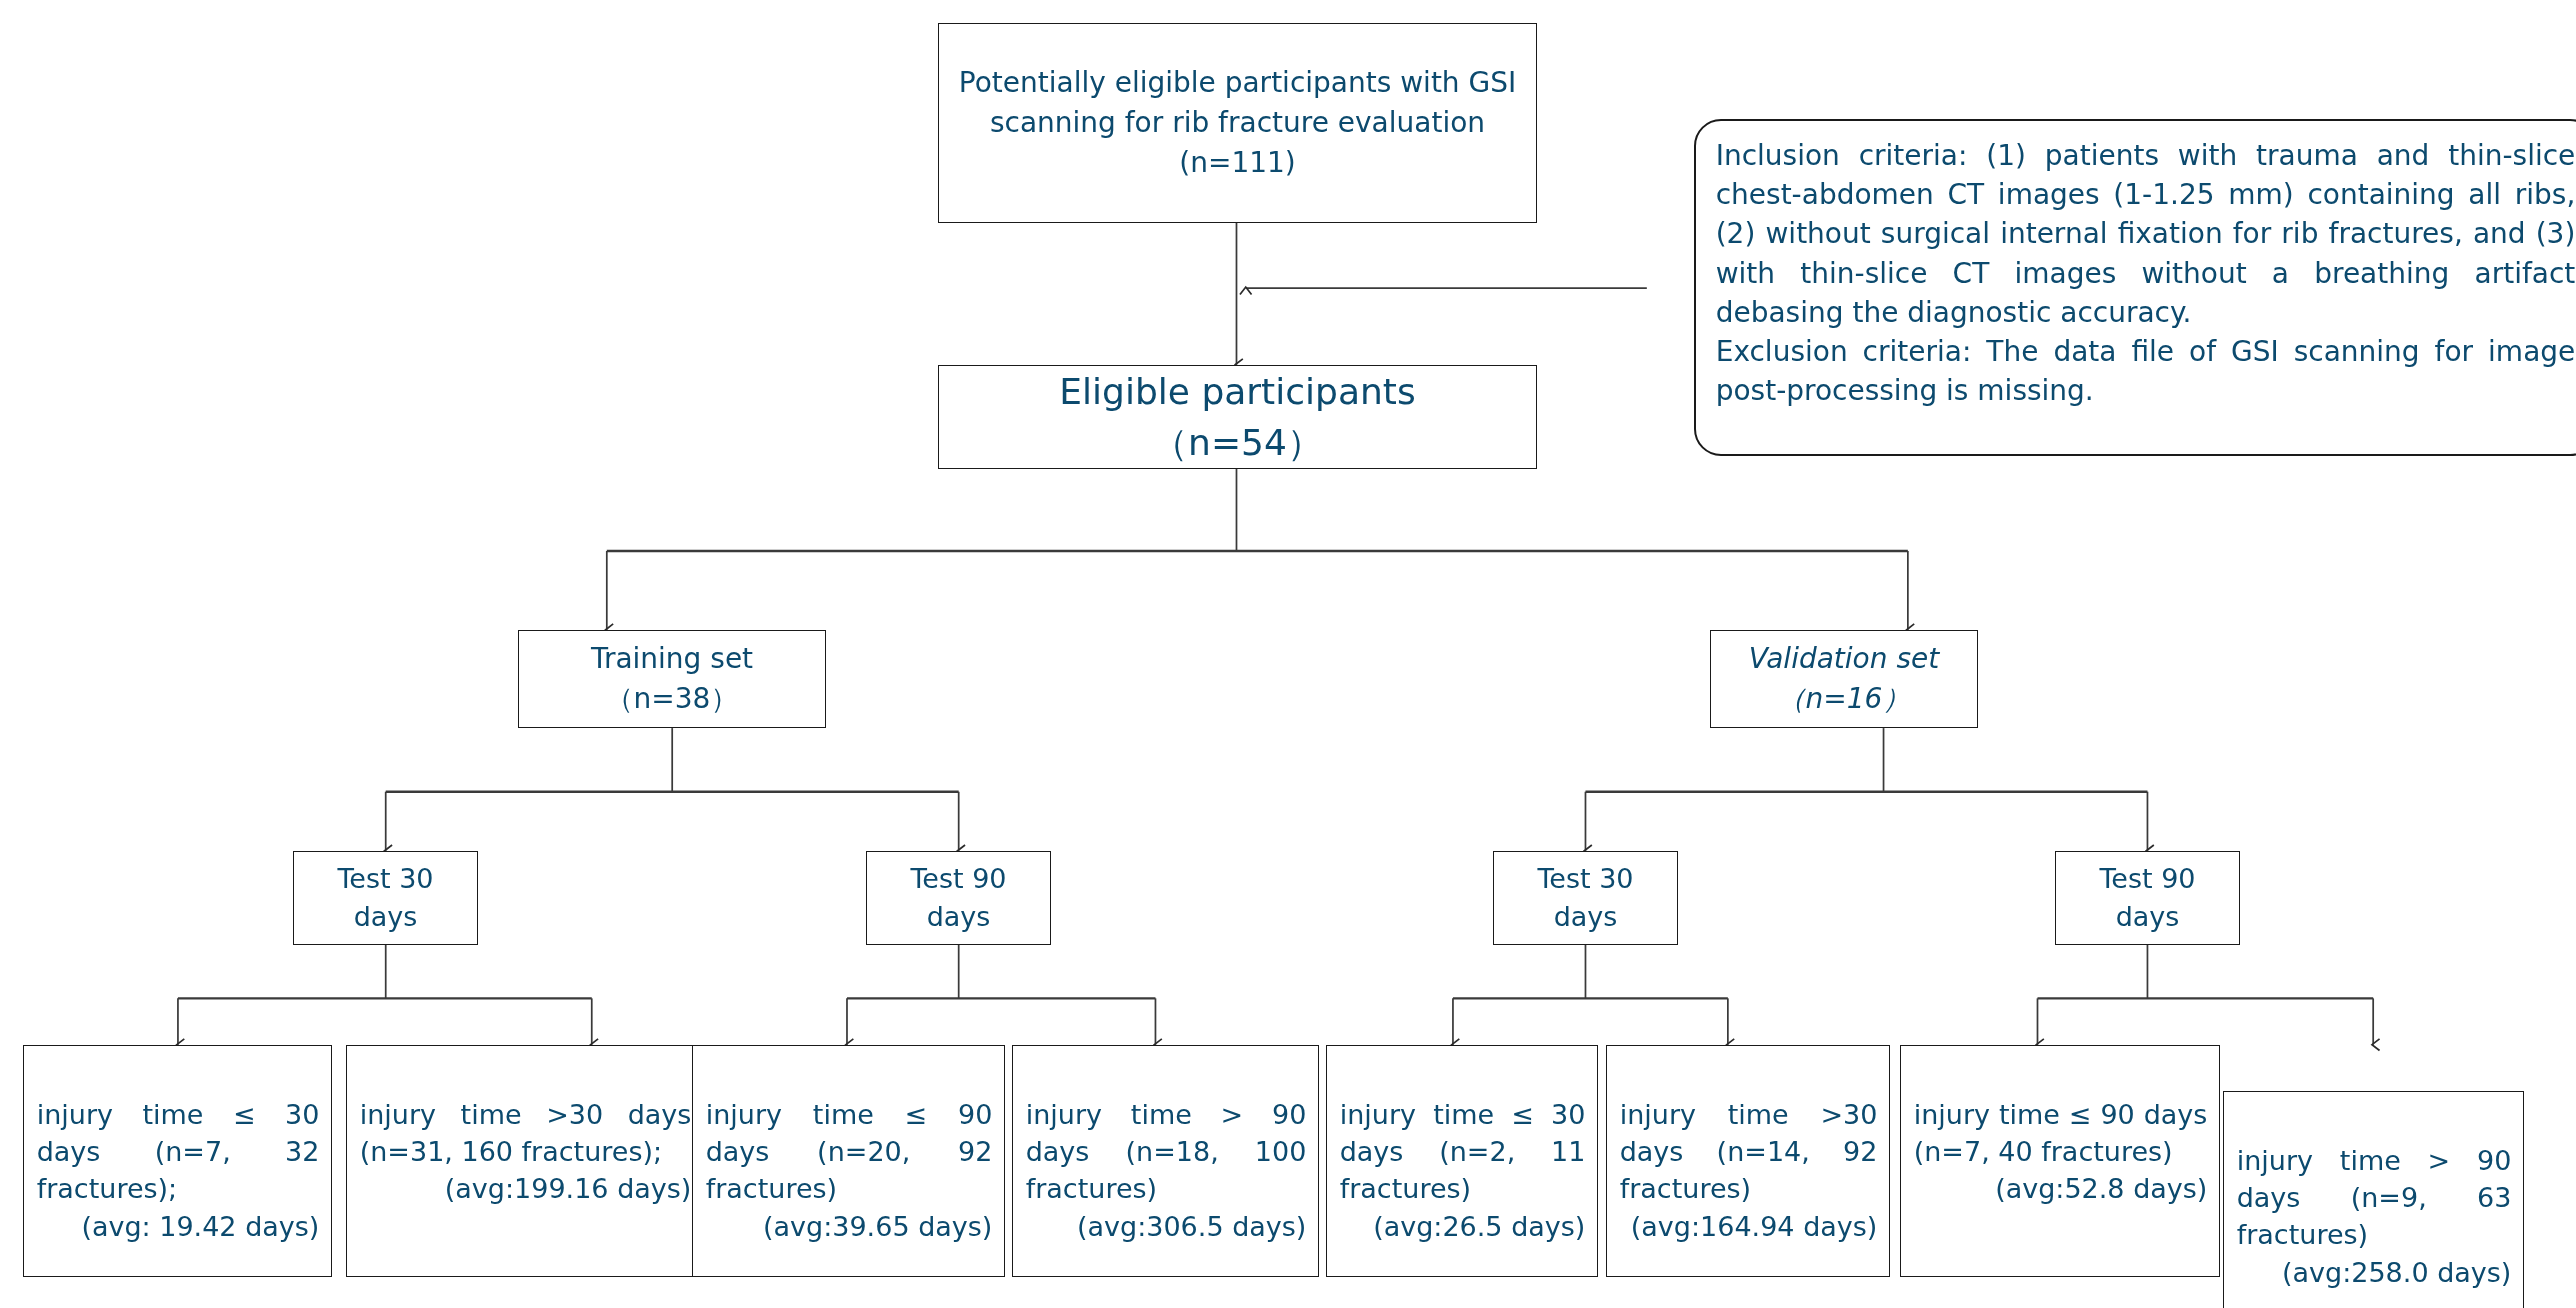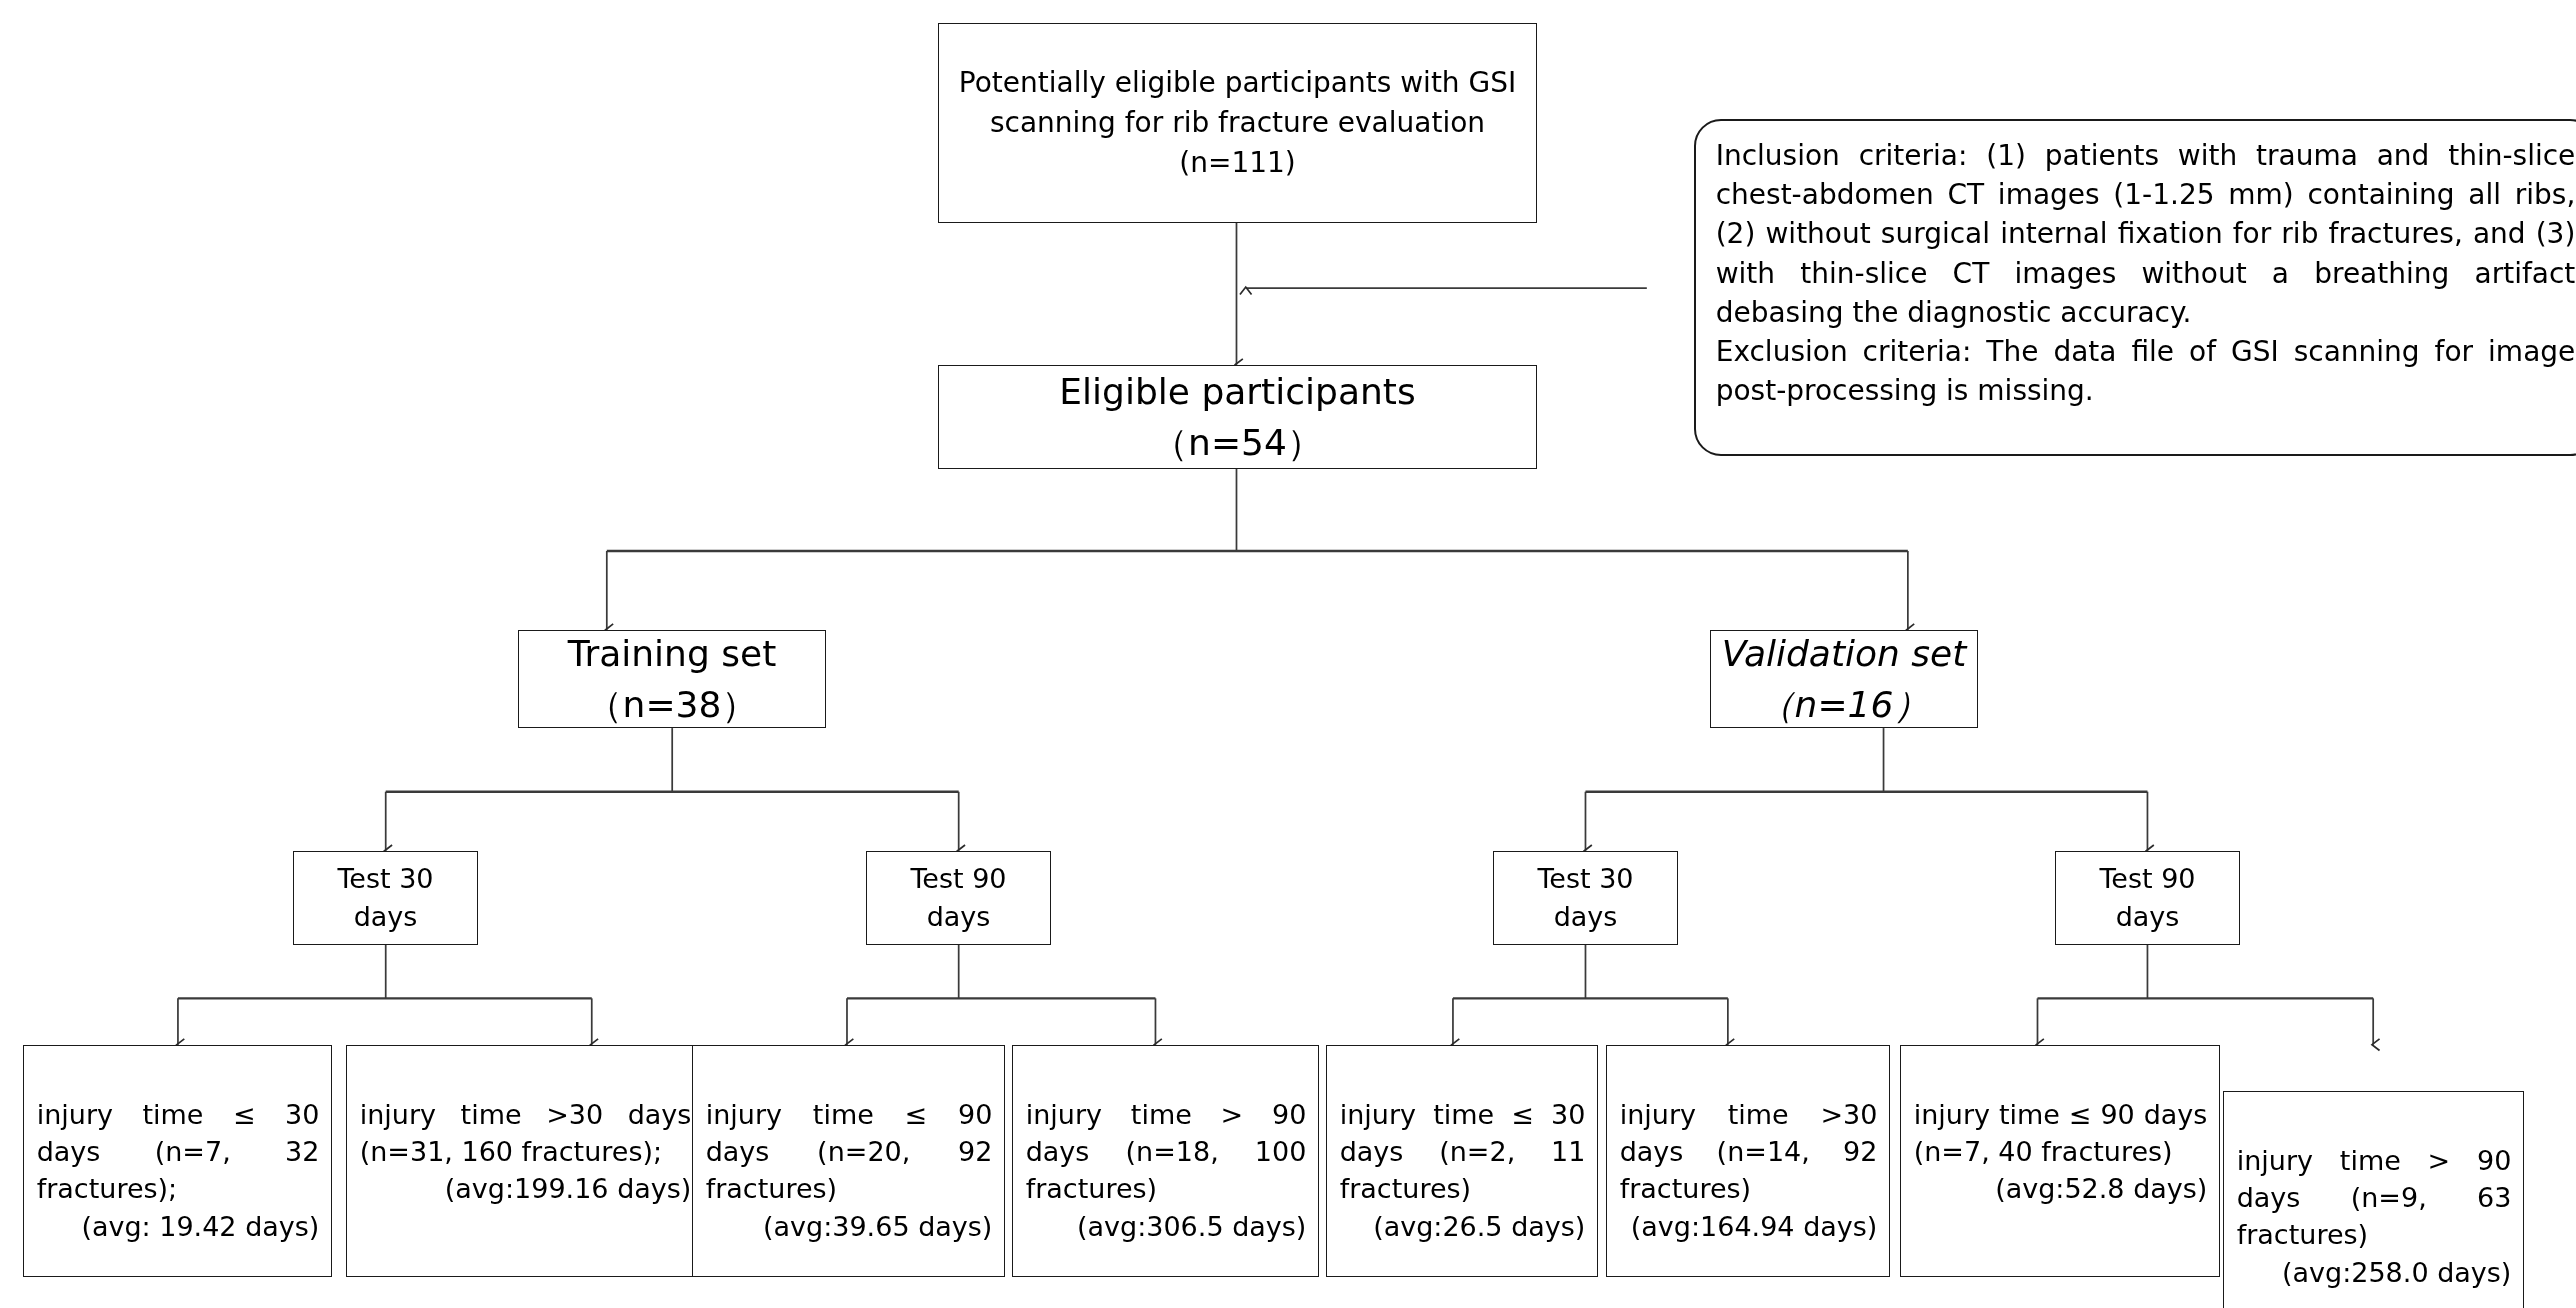--- a/index.html
+++ b/index.html
@@ -30,33 +30,33 @@
     border: 1.7px solid #1a1a1a;
     display: flex;
     align-items: center;
     justify-content: center;
     z-index: 2;
   }
   .node .txt {
     display: block;
     width: 100%;
     white-space: pre-line;
-    color: #000000;
+    color: #0c4a6e;
   }
   
   .node-top .txt,
   .node-mid .txt,
   .node-set .txt,
   .node-test .txt {
     text-align: center;
     line-height: 1.42;
   }
   .node-top  { font-size: 28px; }
   .node-mid  { font-size: 36px; }
-  .node-set  { font-size: 36px; }
+  .node-set  { font-size: 28px; }
   .node-test { font-size: 27px; }
   
   .node-criteria {
     border-radius: 27px;
     border-width: 2.3px;
     padding: 15px 19.7px 17.4px 19.7px;
     font-size: 28px;
     align-items: flex-start;
   }
   .node-criteria .txt {

